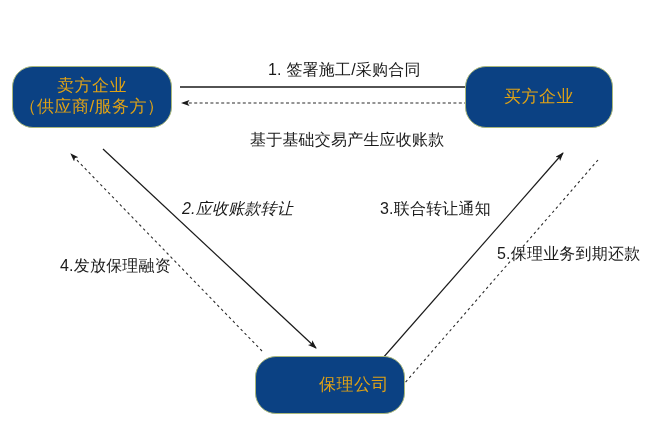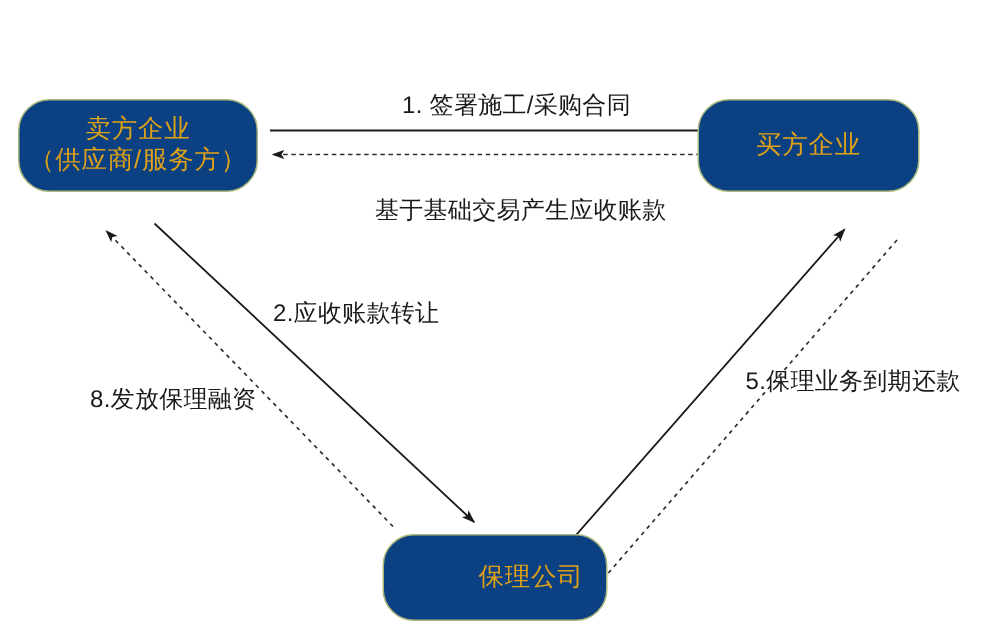--- a/index.html
+++ b/index.html
@@ -66,21 +66,21 @@
 
   .edge-label {
     position: absolute;
     font-size: 16px;
     color: #1a1a1a;
     white-space: nowrap;
     letter-spacing: 0.2px;
   }
   #label-1 { left: 268px; top: 60px; }
   #label-1b { left: 250px; top: 110px; margin-top: 20px; }
-  #label-2 { left: 182px; top: 199px; }
+  #label-2 { left: 182px; top: 199px; font-style: italic; }
   #label-3 { left: 380px; top: 199px; }
   #label-4 { left: 60px; top: 256px; }
   #label-5 { left: 497px; top: 244px; }
 </style>
 </head>
 <body>
 
 <div id="canvas">
 
   <svg id="edges" viewBox="0 0 656 424">
@@ -115,16 +115,17 @@
     <span>买方企业</span>
   </div>
 
   <div class="node" id="node-factor">
     <span>保理公司</span>
   </div>
 
   <div class="edge-label" id="label-1">1. 签署施工/采购合同</div>
   <div class="edge-label" id="label-1b">基于基础交易产生应收账款</div>
   <div class="edge-label" id="label-2">2.应收账款转让</div>
-  <div class="edge-label" id="label-4">8.发放保理融资</div>
+  <div class="edge-label" id="label-3">3.联合转让通知</div>
+  <div class="edge-label" id="label-4">4.发放保理融资</div>
   <div class="edge-label" id="label-5">5.保理业务到期还款</div>
 
 </div>
 
 </body></html>

